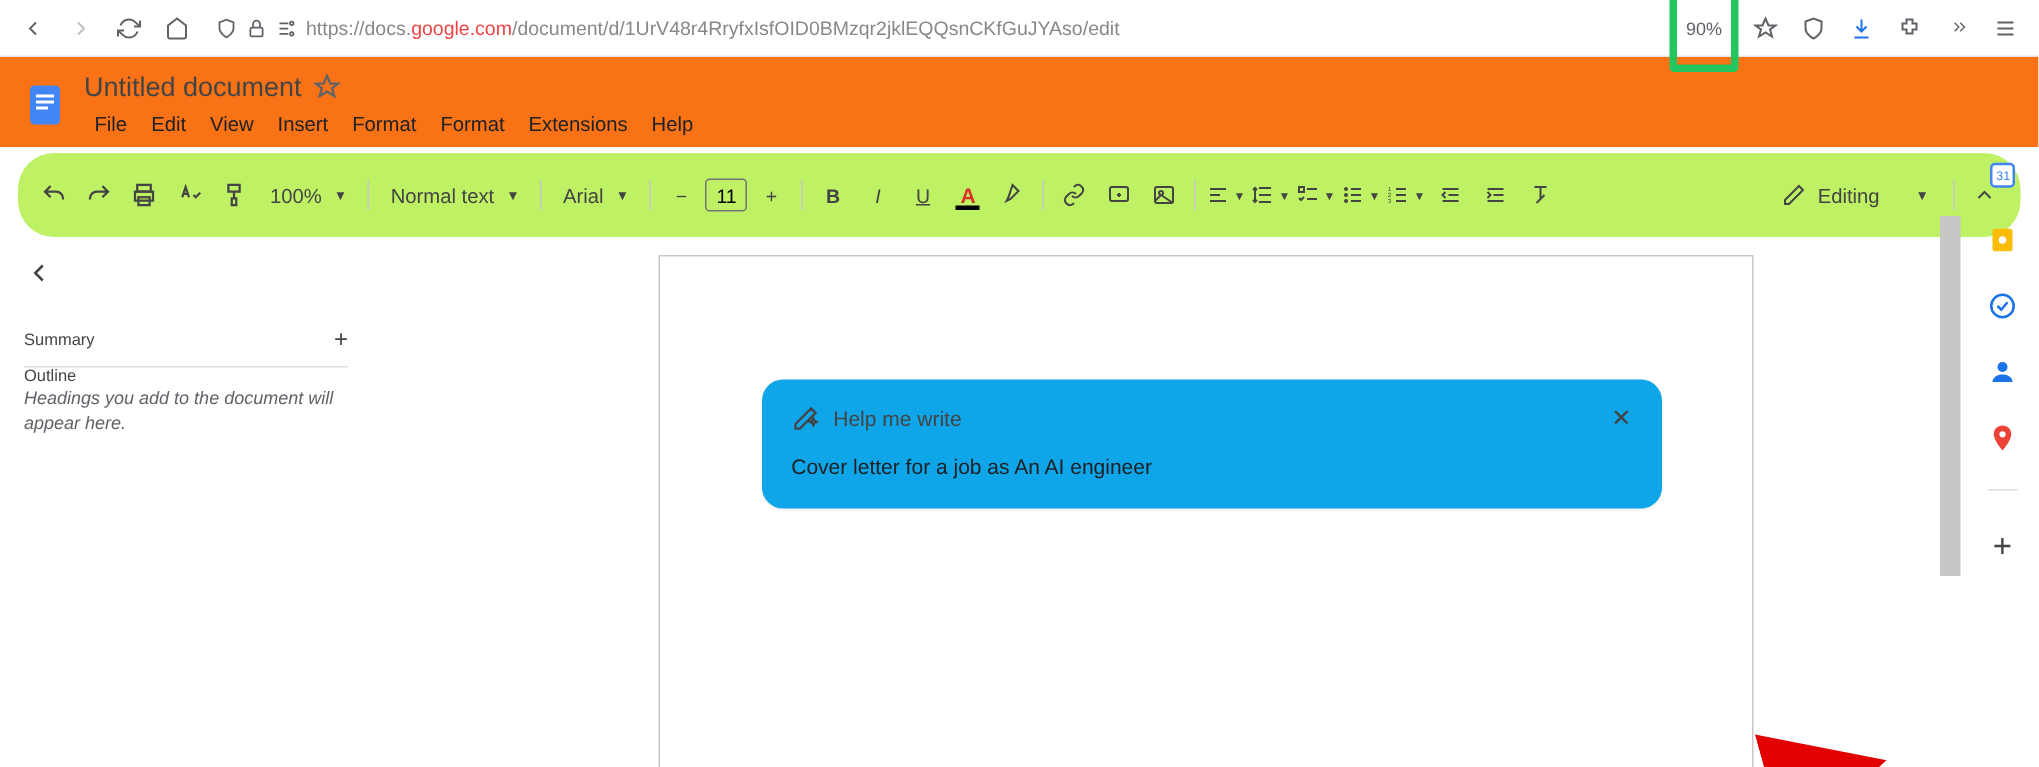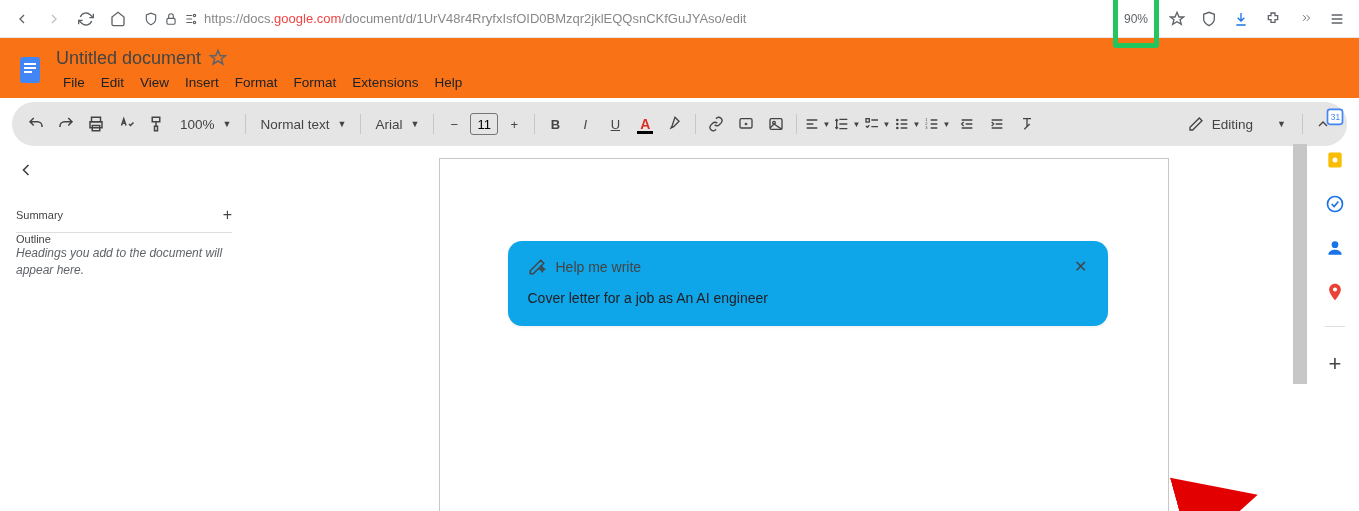--- a/index.html
+++ b/index.html
@@ -22,21 +22,21 @@
 .doc-title { font-size: 18px; color: #444; }
 .star-btn { color: #5f6368; cursor: pointer; }
 .menu-row { display: flex; gap: 2px; height: 24px; align-items: center; font-size: 13.5px; color: #202124; }
 .menu-item { padding: 2px 7px; cursor: pointer; border-radius: 4px; }
 .header-right { display: flex; align-items: center; gap: 10px; }
 .comment-btn { width: 36px; height: 36px; display: flex; align-items: center; justify-content: center; color: #444; cursor: pointer; border-radius: 50%; }
 .share-btn { background: #c2e7ff; border-radius: 20px; padding: 8px 18px; display: flex; align-items: center; gap: 6px; font-size: 14px; font-weight: 500; color: #001d35; cursor: pointer; }
 .avatar { width: 32px; height: 32px; border-radius: 50%; background: linear-gradient(#f5e6d3 40%, #d4a574 40%); margin-left: 4px; cursor: pointer; }
 
 
-.toolbar { height: 44px; margin: 4px 12px 0 12px; background: #e5e5e5; border-radius: 24px; display: flex; align-items: center; padding: 0 10px; gap: 2px; }
+.toolbar { height: 56px; margin: 4px 12px 0 12px; background: #bef264; border-radius: 24px; display: flex; align-items: center; padding: 0 10px; gap: 2px; }
 .tb-btn { min-width: 28px; height: 28px; display: flex; align-items: center; justify-content: center; color: #444; cursor: pointer; border-radius: 4px; font-size: 13px; }
 .tb-sep { width: 1px; height: 20px; background: #c7c7c7; margin: 0 4px; }
 .tb-dropdown { display: flex; align-items: center; padding: 0 8px; height: 28px; cursor: pointer; gap: 4px; font-size: 13.5px; color: #444; }
 .tb-dropdown .arrow { font-size: 9px; margin-left: 4px; }
 .font-size-box { display: flex; align-items: center; gap: 2px; }
 .fs-input { width: 28px; height: 22px; border: 1px solid #747775; text-align: center; font-size: 13px; background: transparent; border-radius: 3px; }
 .tb-spacer { flex: 1; }
 .editing-btn { display: flex; align-items: center; gap: 8px; padding: 0 10px; font-size: 13.5px; color: #444; }
 
 

